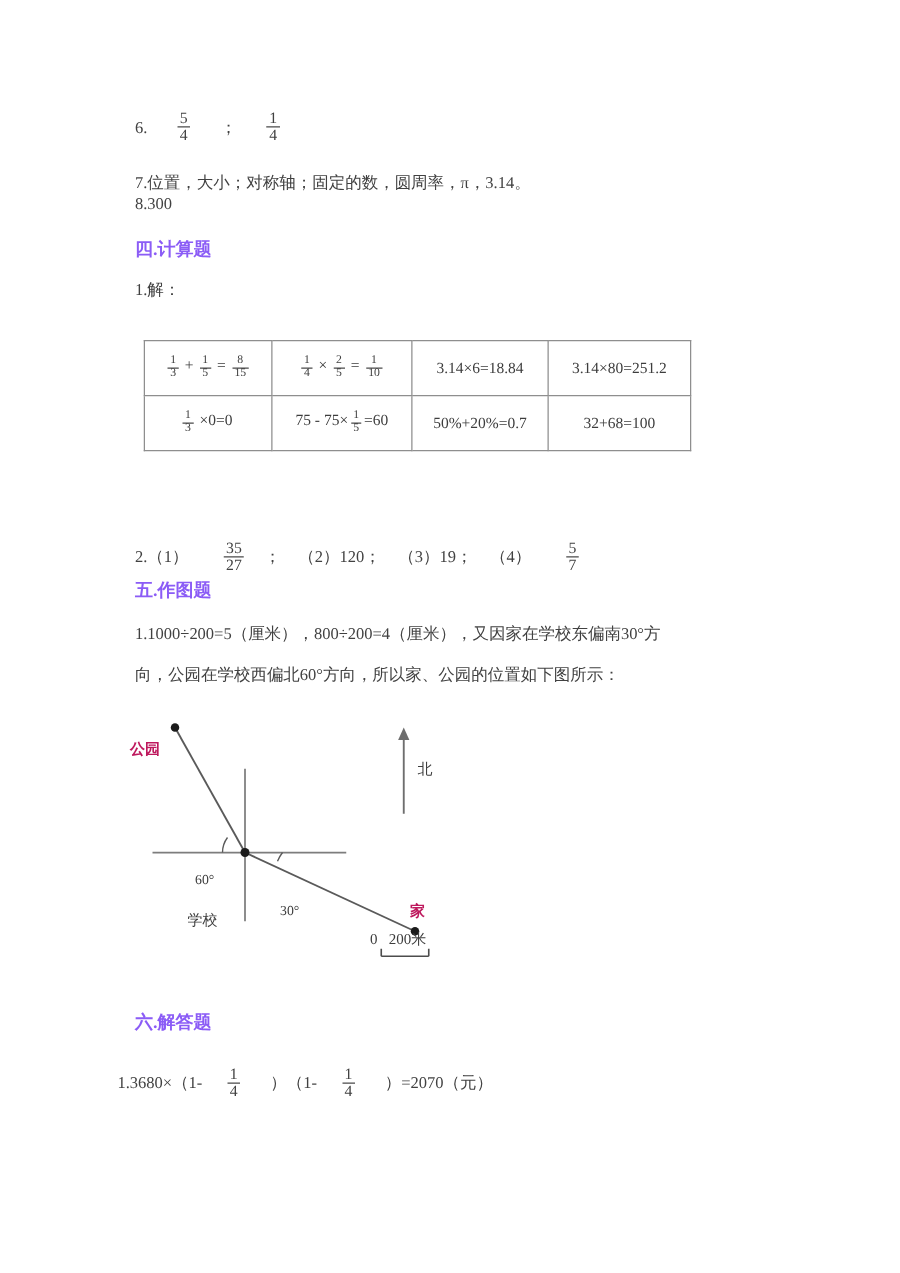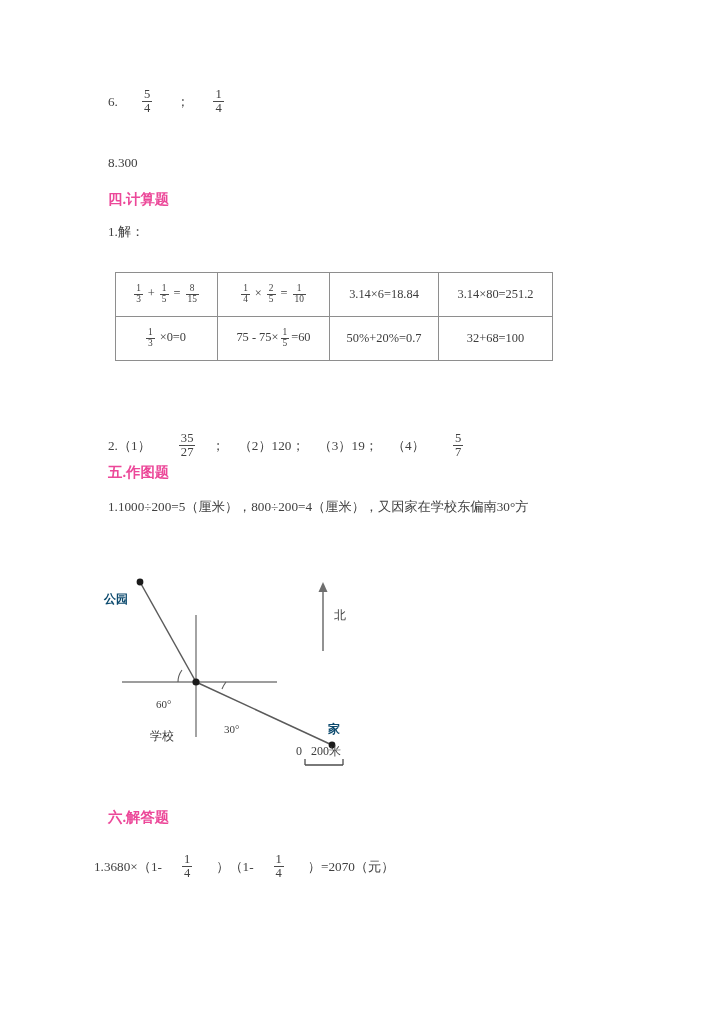--- a/index.html
+++ b/index.html
@@ -24,21 +24,21 @@
   .abs { position: absolute; }
   .line {
     font-size: 13.2px;
     line-height: 1.5;
     color: #414141;
     white-space: nowrap;
   }
   .heading {
     font-size: 14.4px;
     font-weight: bold;
-    color: #ec4899;
+    color: #8b5cf6;
     font-family: "Liberation Serif", "DejaVu Serif", serif;
     white-space: nowrap;
   }
   
   .frac {
     display: inline-block;
     vertical-align: -0.52em;
     text-align: center;
     line-height: 1.06;
     font-size: 12.6px;
@@ -101,37 +101,38 @@
     height: 215px;
   }
   #diagram svg { display: block; }
   .dg-label {
     position: absolute;
     font-size: 12px;
     color: #3d3d3d;
     white-space: nowrap;
     font-family: "Liberation Serif", "DejaVu Serif", serif;
   }
-  .dg-label.red { color: #0c4a6e; font-weight: bold; }
+  .dg-label.red { color: #be185d; font-weight: bold; }
   .dg-label.ang { font-size: 11px; margin-top: 35px; }
   
   #sec6-head { left: 108px; top: 808px; }
   #sec6-item1 { left: 94px; top: 853px; }
   #sec6-item1 .blank { display: inline-block; width: 18px; }
   #sec6-item1 .blank2 { display: inline-block; width: 22px; }
 </style>
 </head>
 <body>
 
 <div class="page">
 
   <div class="abs line" id="row6">
     <span class="lead">6.</span><span class="frac"><span class="num">5</span><span class="den">4</span></span><span class="semi">；</span><span class="frac"><span class="num">1</span><span class="den">4</span></span>
   </div>
 
+  <div class="abs line" id="row7">7.位置，大小；对称轴；固定的数，圆周率，π，3.14。</div>
   <div class="abs line" id="row8">8.300</div>
 
   <div class="abs heading" id="sec4-head">四.计算题</div>
   <div class="abs line" id="sec4-item1">1.解：</div>
 
   <table id="calc-table">
     <tbody>
       <tr>
         <td class="c1">
           <span class="frac sm"><span class="num">1</span><span class="den">3</span></span><span class="op">+</span><span class="frac sm"><span class="num">1</span><span class="den">5</span></span><span class="op">=</span><span class="frac sm"><span class="num">8</span><span class="den">15</span></span>
@@ -154,20 +155,21 @@
       </tr>
     </tbody>
   </table>
 
   <div class="abs line" id="row-ans2">
     <span>2.</span><span>（1）</span><span class="gap"></span><span class="frac"><span class="num">35</span><span class="den">27</span></span><span class="gap-s"></span><span>；</span><span class="gap-s"></span><span>（2）120；</span><span class="gap-s"></span><span>（3）19；</span><span class="gap-s"></span><span>（4）</span><span class="gap"></span><span class="frac"><span class="num">5</span><span class="den">7</span></span>
   </div>
 
   <div class="abs heading" id="sec5-head">五.作图题</div>
   <div class="abs line" id="sec5-p1">1.1000÷200=5（厘米），800÷200=4（厘米），又因家在学校东偏南30°方</div>
+  <div class="abs line" id="sec5-p2">向，公园在学校西偏北60°方向，所以家、公园的位置如下图所示：</div>
 
   <div id="diagram">
     <svg width="290" height="215" viewBox="0 0 290 215">
 
       <line x1="22" y1="117" x2="177" y2="117" stroke="#7d7d7d" stroke-width="1.4"></line>
 
       <line x1="96" y1="50" x2="96" y2="172" stroke="#7d7d7d" stroke-width="1.4"></line>
 
       <line x1="96" y1="117" x2="40" y2="17" stroke="#5a5a5a" stroke-width="1.5"></line>
 

